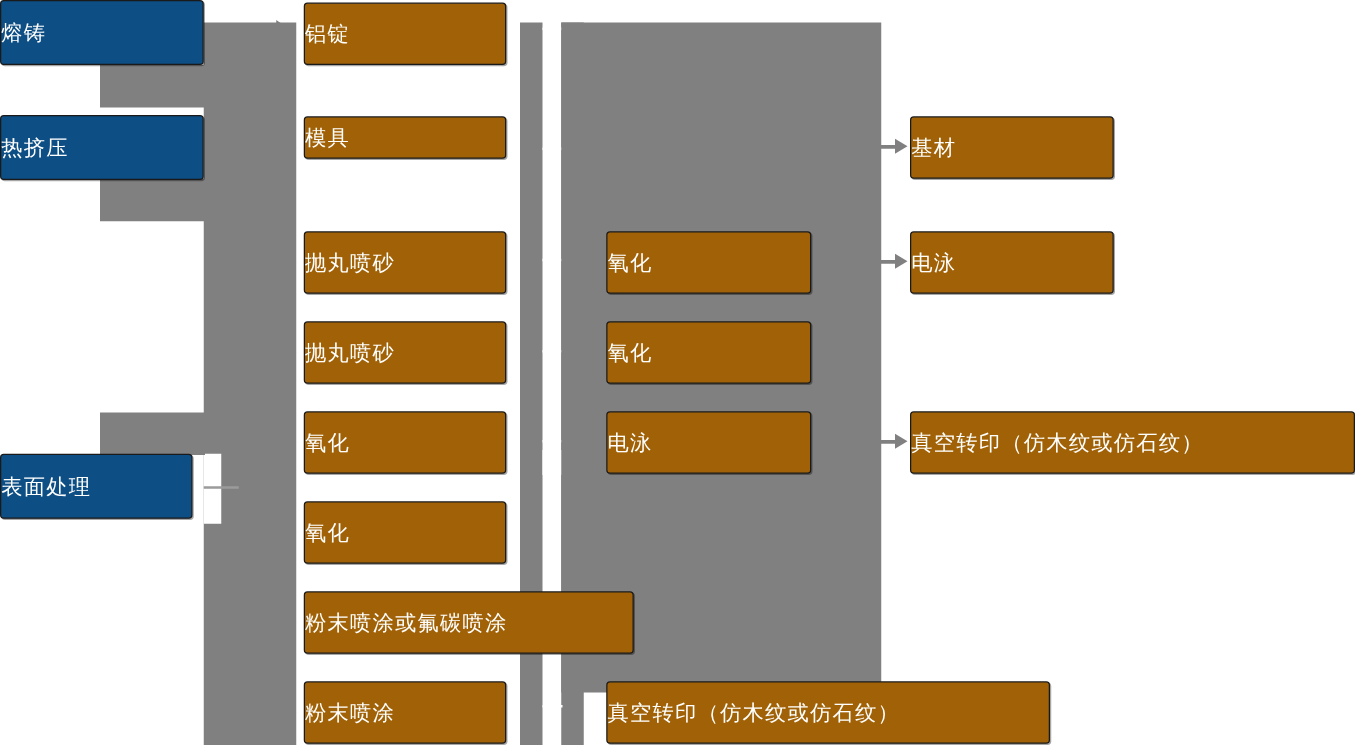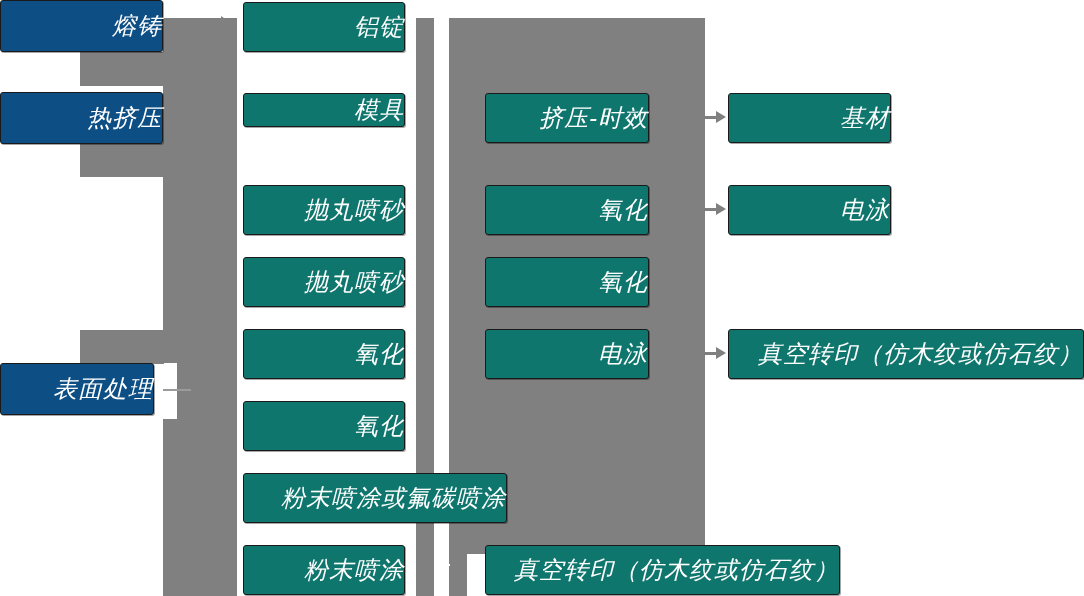--- a/index.html
+++ b/index.html
@@ -68,31 +68,30 @@
   }
 
   
   .node {
     position: absolute;
     box-sizing: border-box;
     border: 1px solid #1a1a1a;
     border-radius: 3px;
     display: flex;
     align-items: center;
-    justify-content: flex-end;
+    justify-content: flex-start;
     color: #ffffff;
-    font-size: 24px;
+    font-size: 17px;
     line-height: 1;
     letter-spacing: 1px;
     white-space: nowrap;
     box-shadow: 1px 1px 0 rgba(0,0,0,0.35);
-    font-style: italic;
   }
   .node.dark  { background: #0d4e84; }
-  .node.bright{ background: #0f766e; }
+  .node.bright{ background: #a16207; }
   .node .label { pointer-events: none; }
 </style>
 </head>
 <body>
 
 <div id="canvas">
 
   <div class="gray" style="left:163px; top:18px; width:74px; height:578px;"></div>
 
   <div class="gray-arrow" style="left:221px; top:16px;"></div>
@@ -176,23 +175,20 @@
 
   <div class="node bright" style="left:243px; top:545px; width:162px; height:50px;">
     <span class="label">粉末喷涂</span>
   </div>
 
   <div class="node bright" style="left:243px; top:473px; width:264px; height:50px;">
     <span class="label">粉末喷涂或氟碳喷涂</span>
   </div>
 
 
-  <div class="node bright" style="left:485px; top:93px; width:164px; height:50px;">
-    <span class="label">挤压-时效</span>
-  </div>
 
   <div class="node bright" style="left:485px; top:185px; width:164px; height:50px;">
     <span class="label">氧化</span>
   </div>
 
   <div class="node bright" style="left:485px; top:257px; width:164px; height:50px;">
     <span class="label">氧化</span>
   </div>
 
   <div class="node bright" style="left:485px; top:329px; width:164px; height:50px;">

